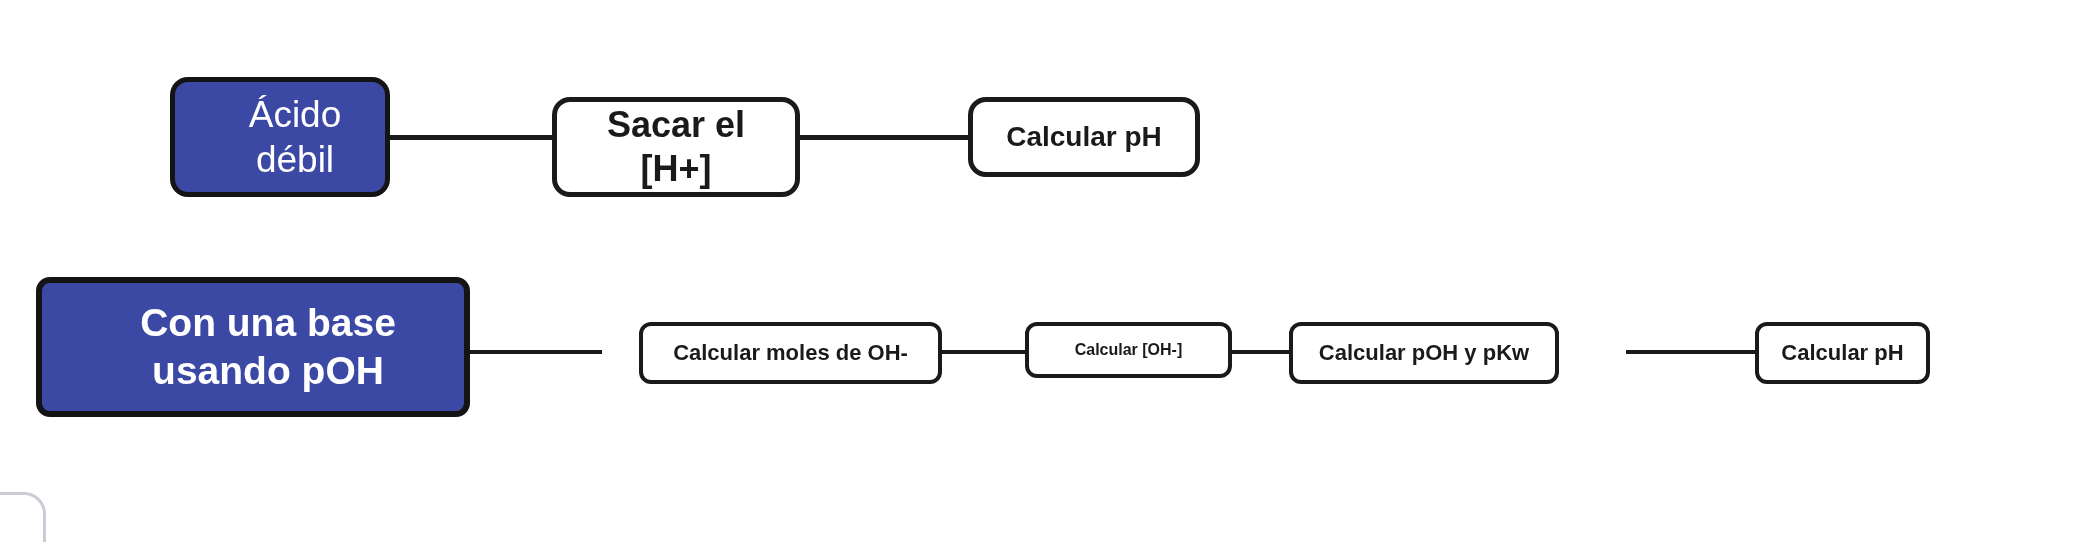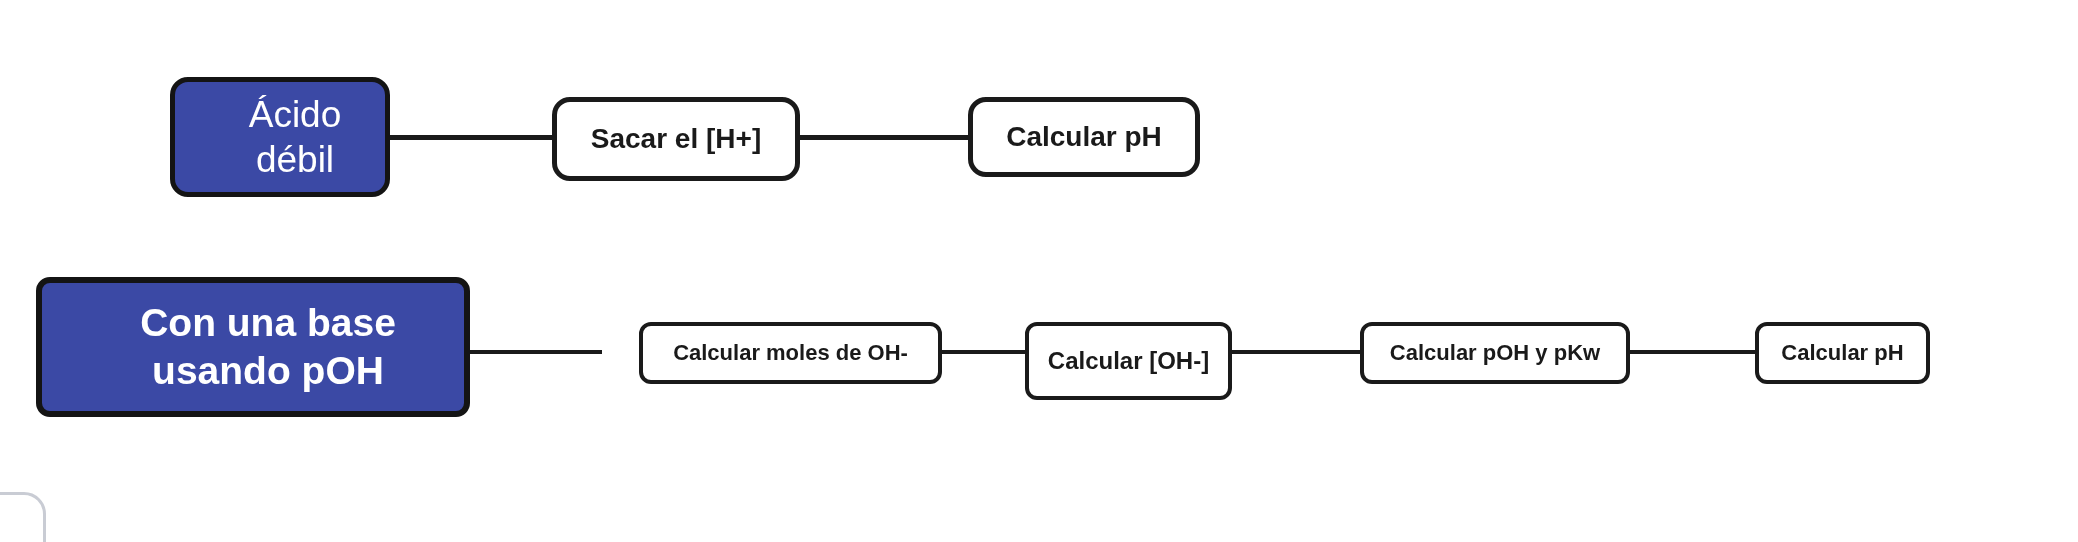--- a/index.html
+++ b/index.html
@@ -52,44 +52,44 @@
     color: #ffffff;
     padding-left: 40px;
   }
 
   
   .n-acido-debil {
     left: 170px; top: 77px; width: 220px; height: 120px;
     font-size: 37px; font-weight: 400; border-radius: 18px;
   }
   .n-sacar-h {
-    left: 552px; top: 97px; width: 248px; height: 84px;
-    font-size: 28px; font-weight: 700; border-radius: 18px;
+    left: 552px; top: 97px; width: 248px; height: 100px;
+    font-size: 36px; font-weight: 700; border-radius: 18px;
   }
   .n-calcular-ph-1 {
     left: 968px; top: 97px; width: 232px; height: 80px;
     font-size: 28px; font-weight: 700; border-radius: 18px;
   }
 
   
   .n-con-base {
     left: 36px; top: 277px; width: 434px; height: 140px;
     font-size: 39px; font-weight: 700; border-radius: 14px;
     border-width: 6px;
   }
   .n-moles-oh {
     left: 597px; top: 322px; width: 303px; height: 62px;
     font-size: 22px; font-weight: 600; border-width: 4px; border-radius: 12px; margin-left: 42px;
   }
   .n-calcular-oh {
-    left: 1025px; top: 322px; width: 207px; height: 78px;
-    font-size: 24px; font-weight: 600; border-width: 4px; border-radius: 12px;
+    left: 1025px; top: 322px; width: 207px; height: 56px;
+    font-size: 16px; font-weight: 600; border-width: 4px; border-radius: 12px;
   }
   .n-poh-pkw {
-    left: 1360px; top: 322px; width: 270px; height: 62px;
+    left: 1289px; top: 322px; width: 270px; height: 62px;
     font-size: 22px; font-weight: 600; border-width: 4px; border-radius: 12px;
   }
   .n-calcular-ph-2 {
     left: 1755px; top: 322px; width: 175px; height: 62px;
     font-size: 22px; font-weight: 600; border-width: 4px; border-radius: 12px;
   }
 
   
   .c-r1-a { left: 385px;  top: 135px; width: 172px; }
   .c-r1-b { left: 796px;  top: 135px; width: 177px; }

